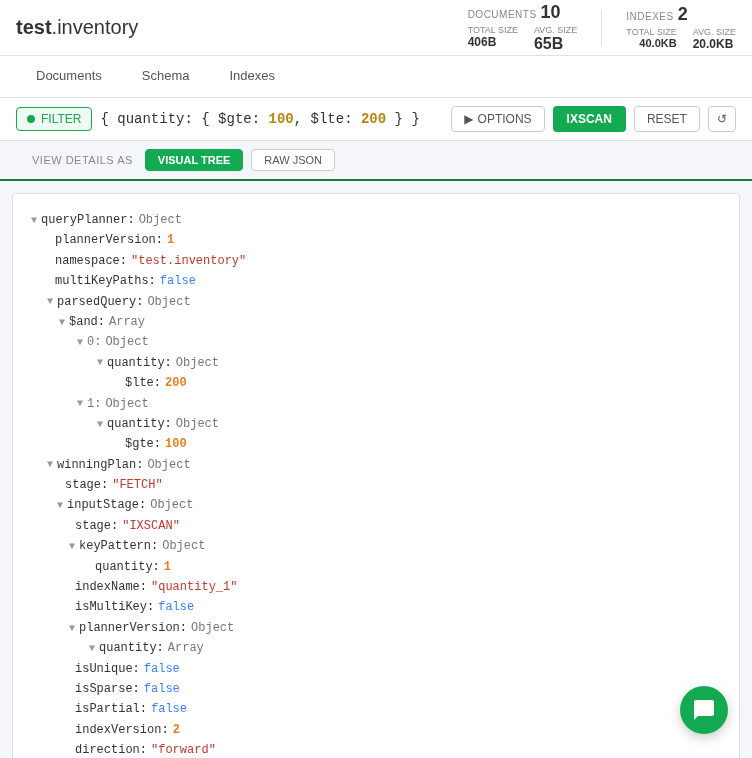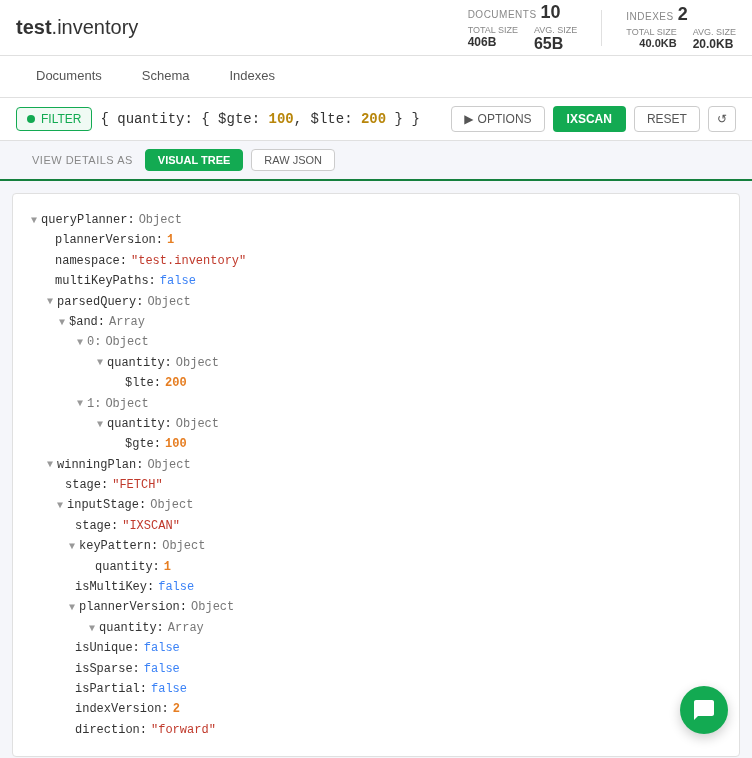--- a/index.html
+++ b/index.html
@@ -408,20 +408,25 @@
     <span class="key-name">keyPattern:</span>
     <span style="margin-left:4px;" class="type-name">Object</span>
   </div>
 
   <div class="tree-line">
     <span class="indent" style="width:70px"></span>
     <span class="key-name">quantity:</span>
     <span style="margin-left:4px;" class="number-val">1</span>
   </div>
 
+  <div class="tree-line">
+    <span class="indent" style="width:50px"></span>
+    <span class="key-name">indexName:</span>
+    <span style="margin-left:4px;" class="string-val">"quantity_1"</span>
+  </div>
 
   <div class="tree-line">
     <span class="indent" style="width:50px"></span>
     <span class="key-name">isMultiKey:</span>
     <span style="margin-left:4px;" class="bool-val">false</span>
   </div>
 
   <div class="tree-line">
     <span class="indent" style="width:42px"></span>
     <span class="toggle-arrow">▼</span>

